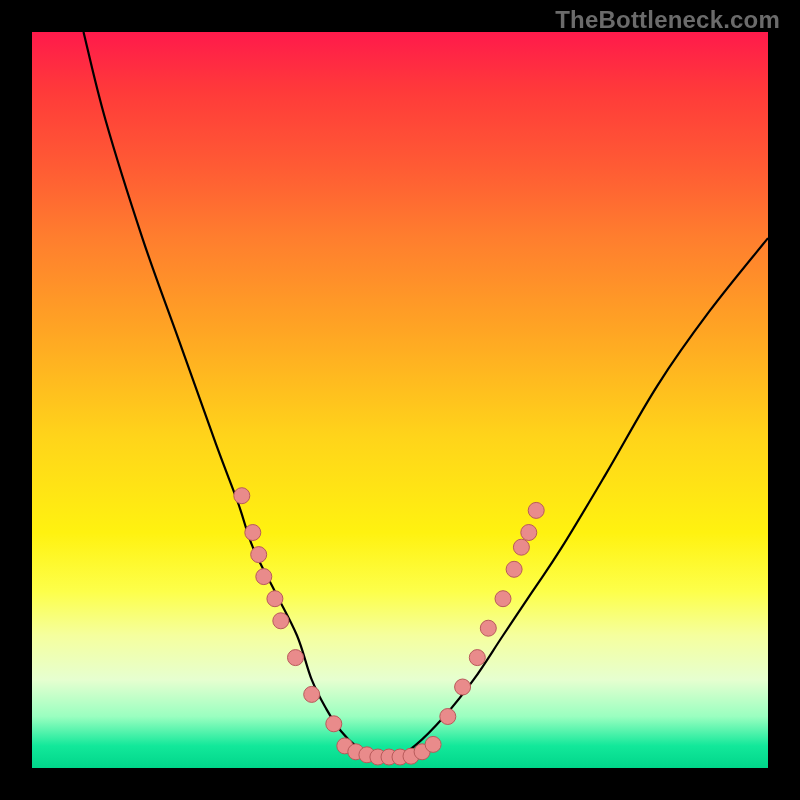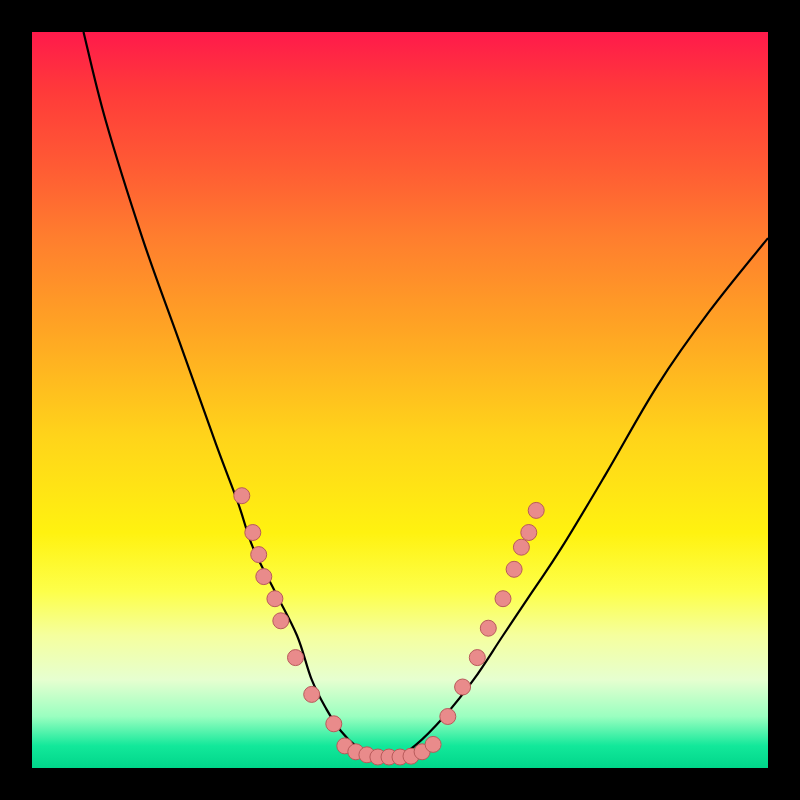--- a/index.html
+++ b/index.html
@@ -88,13 +88,14 @@
           <circle cx="445.3" cy="625.6" r="8" fill="#e98b8b" stroke="#b85a5a" stroke-width="1"></circle>
           <circle cx="456.3" cy="596.2" r="8" fill="#e98b8b" stroke="#b85a5a" stroke-width="1"></circle>
           <circle cx="471.0" cy="566.7" r="8" fill="#e98b8b" stroke="#b85a5a" stroke-width="1"></circle>
           <circle cx="482.1" cy="537.3" r="8" fill="#e98b8b" stroke="#b85a5a" stroke-width="1"></circle>
           <circle cx="489.4" cy="515.2" r="8" fill="#e98b8b" stroke="#b85a5a" stroke-width="1"></circle>
           <circle cx="496.8" cy="500.5" r="8" fill="#e98b8b" stroke="#b85a5a" stroke-width="1"></circle>
           <circle cx="504.2" cy="478.4" r="8" fill="#e98b8b" stroke="#b85a5a" stroke-width="1"></circle>
         </g>
     </svg>
   </div>
+  <div class="watermark">TheBottleneck.com</div>
 </div>
 
 </body></html>

